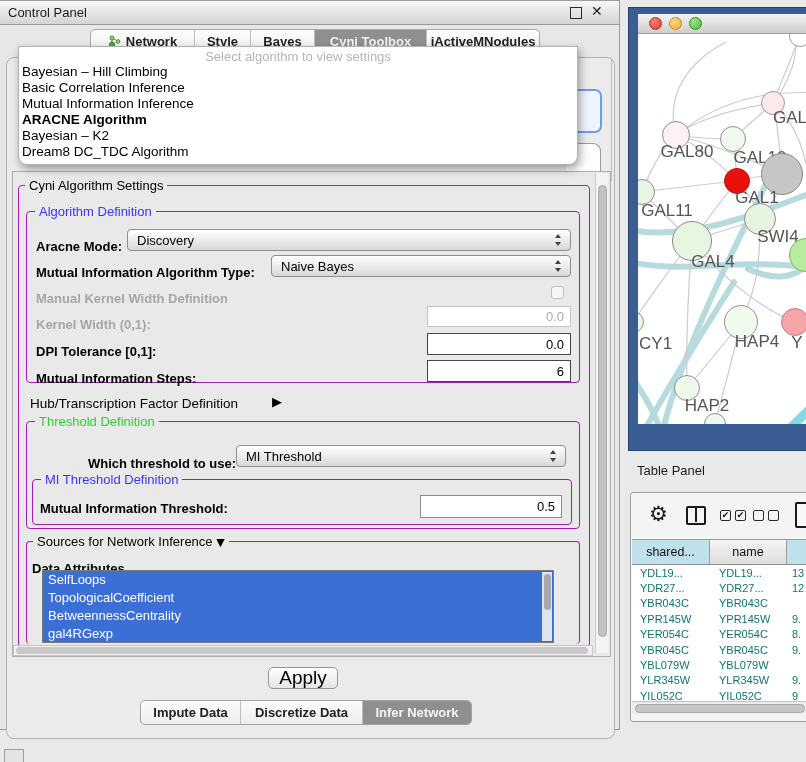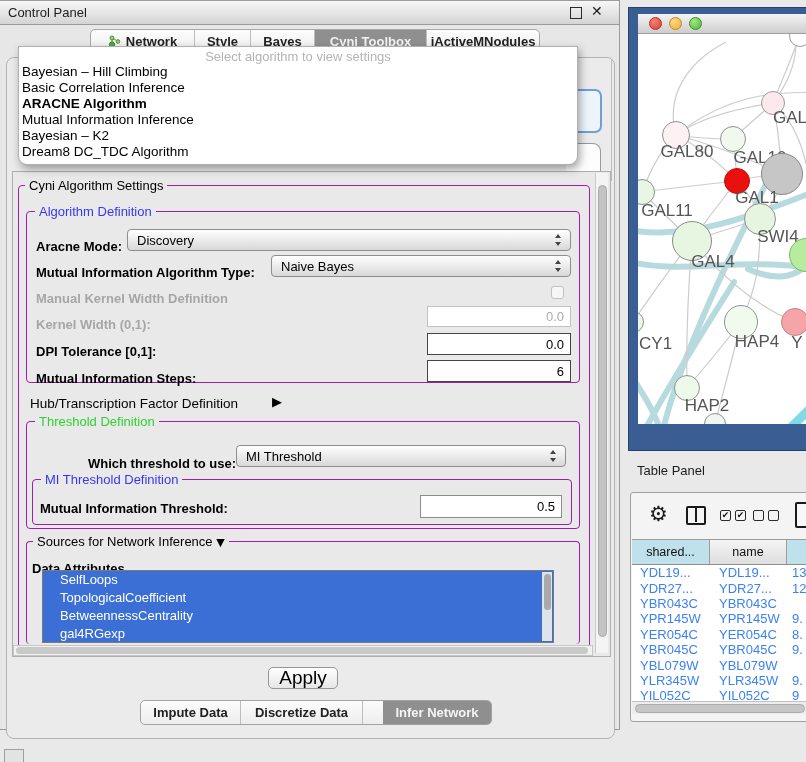--- a/index.html
+++ b/index.html
@@ -55,32 +55,32 @@
   .spin::before{content:"";position:absolute;top:0;left:0;border-left:3.5px solid transparent;border-right:3.5px solid transparent;border-bottom:4px solid #444;}
   .spin::after{content:"";position:absolute;bottom:0;left:0;border-left:3.5px solid transparent;border-right:3.5px solid transparent;border-top:4px solid #444;}
 
   .tfield{position:absolute;box-sizing:border-box;text-align:right;font-size:13px;font-family:"Liberation Sans",sans-serif;color:#000;background:#fff;border:1px solid #8c8c8c;padding:0 6px;z-index:12;outline:none;}
   .tfield.dark{border:1.5px solid #454545;}
   .tfield.dis{border:1px solid #c2c2c2;color:#ababab;}
 
   #mk-checkbox{left:551px;top:285px;width:13px;height:13px;border:1.5px solid #c2c2c2;border-radius:3px;background:#f6f6f6;z-index:12;box-sizing:border-box;}
 
   #attr-list{left:42px;top:569px;width:512px;height:73px;background:#3b6fd6;border:1px solid #7a7a7a;z-index:12;overflow:hidden;box-sizing:border-box;}
-  .attr-item{font-size:13px;color:#fff;line-height:18px;padding-left:17px;white-space:nowrap;}
+  .attr-item{font-size:13px;color:#fff;line-height:18px;padding-left:5px;white-space:nowrap;}
   #attr-scroll{left:542px;top:571px;width:10px;height:69px;background:#dfe3ec;z-index:13;}
   #attr-thumb{left:1.5px;top:2px;width:7px;height:36px;background:#a9a9a9;border-radius:4px;}
   #h-scroll{left:13px;top:644px;width:580px;height:11px;background:#f1f1f1;border:1px solid #c6c6c6;z-index:13;box-sizing:border-box;}
   #h-thumb{left:2px;top:1px;width:572px;height:7px;background:#c9c9c9;border-radius:4px;}
 
   #apply-btn{left:268px;top:666px;width:70px;height:22px;background:linear-gradient(#ffffff,#e6e6e6);border:1px solid #969696;border-radius:5px;font-size:19px;color:#000;display:flex;align-items:center;justify-content:center;z-index:12;box-sizing:border-box;}
 
   #bottom-tabs{left:140px;top:699px;height:23px;display:flex;border:1px solid #a2a2a2;border-radius:5px;overflow:hidden;background:linear-gradient(#fcfcfc,#ededed);z-index:12;}
   .btab{display:flex;align-items:center;justify-content:center;font-size:13px;font-weight:bold;color:#222;border-right:1px solid #bdbdbd;box-sizing:border-box;}
   .btab:last-child{border-right:none;}
-  .btab.selected{background:#8f8f8f;color:#f5f5f5;margin-left:20px;}
+  .btab.selected{background:#8f8f8f;color:#f5f5f5;}
 
   #mini-btn{left:4px;top:749px;width:20px;height:14px;border:1.5px solid #9f9f9f;background:#e3e3e3;box-sizing:border-box;}
 
   
   #net-window{left:629px;top:8px;width:260px;height:442px;background:#fff;box-sizing:border-box;
     border-left:9px solid #3a5d94;border-top:6px solid #3a5d94;border-bottom:26px solid #3a5d94;border-right:0;outline:1px solid #24426b;}
   #net-titlebar{left:0;top:0;width:100%;height:20px;background:linear-gradient(#f4f4f4,#cdcdcd);border-bottom:1px solid #9e9e9e;box-sizing:border-box;display:flex;align-items:center;gap:7px;padding-left:11px;}
   .tl{width:13px;height:13px;border-radius:50%;box-sizing:border-box;}
   .tl.red{background:radial-gradient(circle at 35% 30%,#f1867c,#e23b2e);border:1px solid #b23127;}
   .tl.yellow{background:radial-gradient(circle at 35% 30%,#fbd88a,#f3ac2e);border:1px solid #c08b1f;}
@@ -98,21 +98,21 @@
   #split-ic{left:55px;top:13px;width:20px;height:19px;border:2.5px solid #1a1a1a;border-radius:2px;box-sizing:border-box;}
   #split-ic::after{content:"";position:absolute;left:6.5px;top:0;width:2.5px;height:14px;background:#1a1a1a;}
   .cb{position:absolute;width:11px;height:11px;border:1.5px solid #2a2a2a;border-radius:2px;box-sizing:border-box;font-size:9px;line-height:9px;text-align:center;color:#111;}
   #doc-ic{left:164px;top:9px;width:20px;height:26px;border:2px solid #1a1a1a;border-radius:2px;background:#f8f8f8;box-sizing:border-box;}
   #tp-header{left:1px;top:46px;width:198px;height:26px;display:flex;border-top:1px solid #9c9c9c;border-bottom:1px solid #8f8f8f;box-sizing:border-box;}
   .th{height:100%;display:flex;align-items:center;justify-content:center;font-size:12.5px;color:#111;border-right:1px solid #9c9c9c;box-sizing:border-box;}
   .th.blue{background:#bfe1ec;}
   .th.gray{background:linear-gradient(#f4f4f4,#dedede);}
   #tp-rows{left:1px;top:72px;width:198px;height:137px;background:#fff;overflow:hidden;}
   .trow{display:flex;height:15.4px;align-items:center;}
-  .trow span{font-size:13px;color:#3b82f6;white-space:nowrap;overflow:hidden;}
+  .trow span{font-size:11px;color:#0f766e;white-space:nowrap;overflow:hidden;}
   .tc1{width:78px;padding-left:8px;box-sizing:border-box;}
   .tc2{width:77px;padding-left:9px;box-sizing:border-box;}
   .tc3{width:40px;padding-left:5px;box-sizing:border-box;}
   #tp-hscroll{left:1px;top:208px;width:198px;height:13px;background:#ededed;border-top:1px solid #c2c2c2;box-sizing:border-box;}
   #tp-hthumb{left:3px;top:2px;width:170px;height:9px;background:#c6c6c6;border:1px solid #ababab;border-radius:5px;box-sizing:border-box;}
 </style>
 </head>
 <body>
 
 <div id="screen">
@@ -154,22 +154,22 @@
 
     <div class="abs" id="frag-combo"></div>
     <div class="abs" id="frag-field"></div>
     <div class="abs" id="frag-line"></div>
 
     <div class="abs" id="algo-popup">
       <div id="algo-prompt">Select algorithm to view settings</div>
       <div id="algo-items">
           <div class="algo-item">Bayesian – Hill Climbing</div>
           <div class="algo-item">Basic Correlation Inference</div>
+          <div class="algo-item">Mutual Information Inference</div>
           <div class="algo-item bold">ARACNE Algorithm</div>
-          <div class="algo-item">Mutual Information Inference</div>
           <div class="algo-item">Bayesian – K2</div>
           <div class="algo-item">Dream8 DC_TDC Algorithm</div>
         </div>
     </div>
 
     <div class="abs" id="settings-panel"></div>
     <div class="abs" id="v-scroll">
       <div class="abs" id="v-thumb"></div>
     </div>
 

